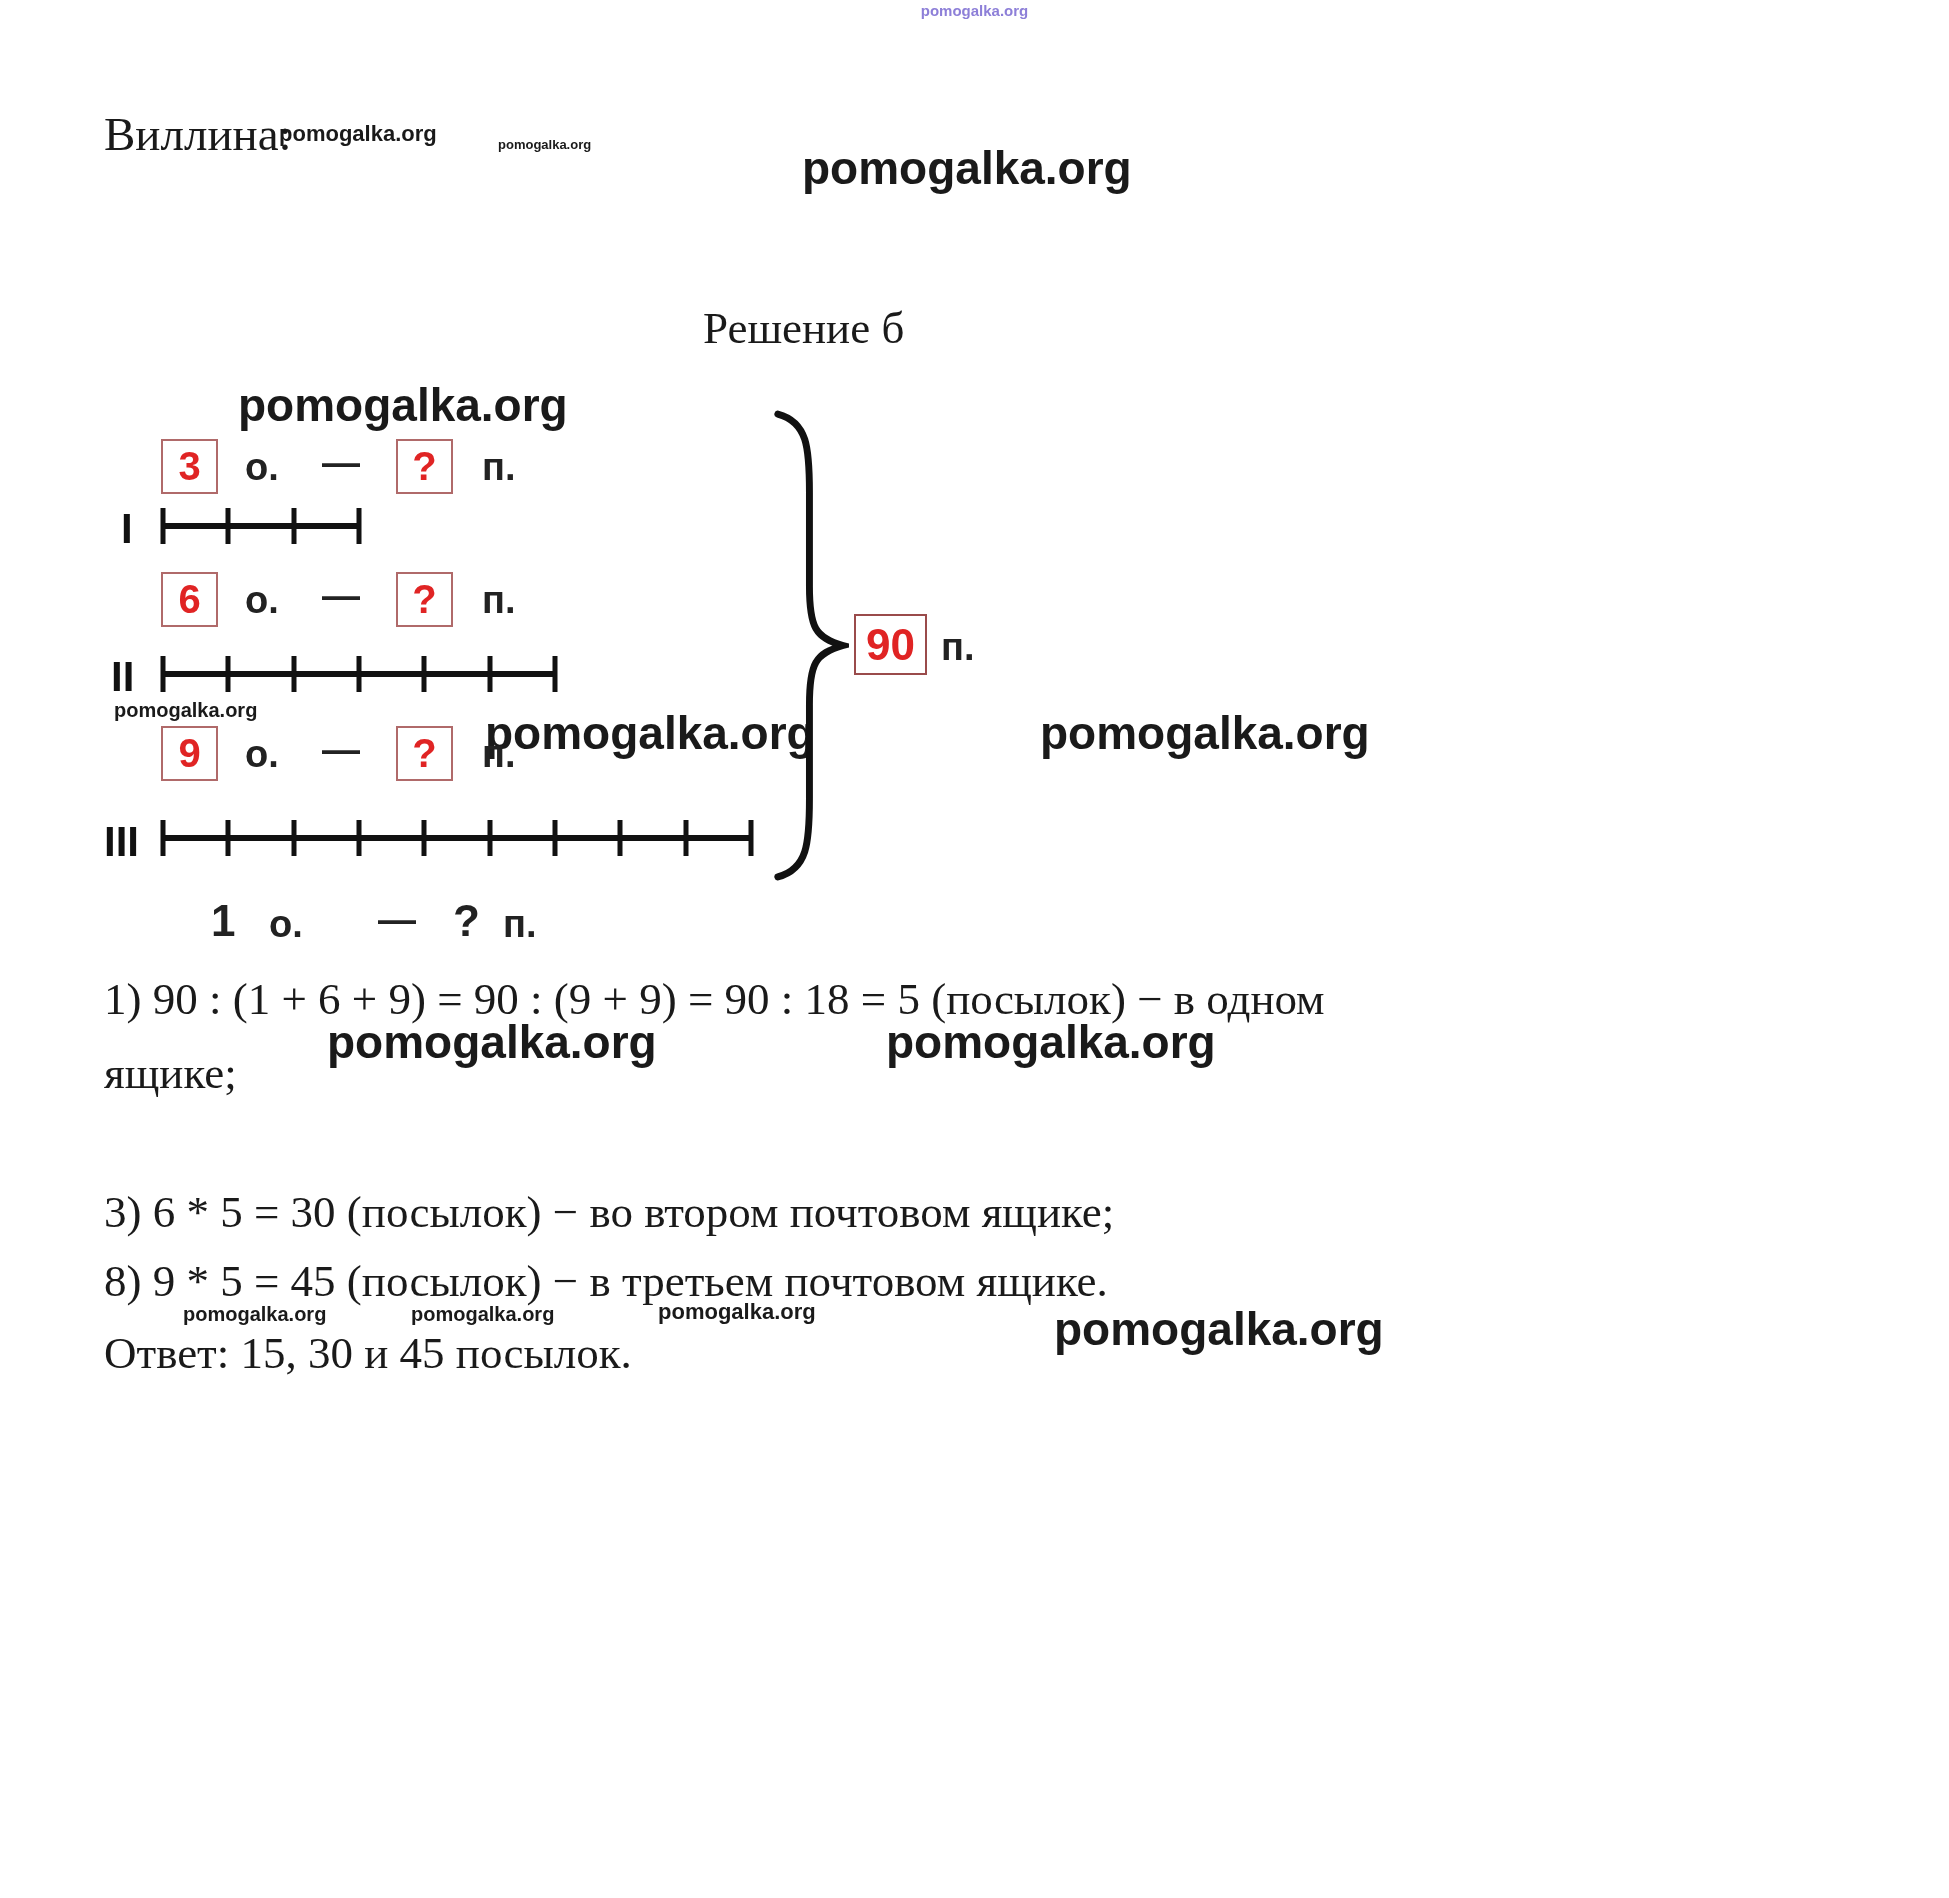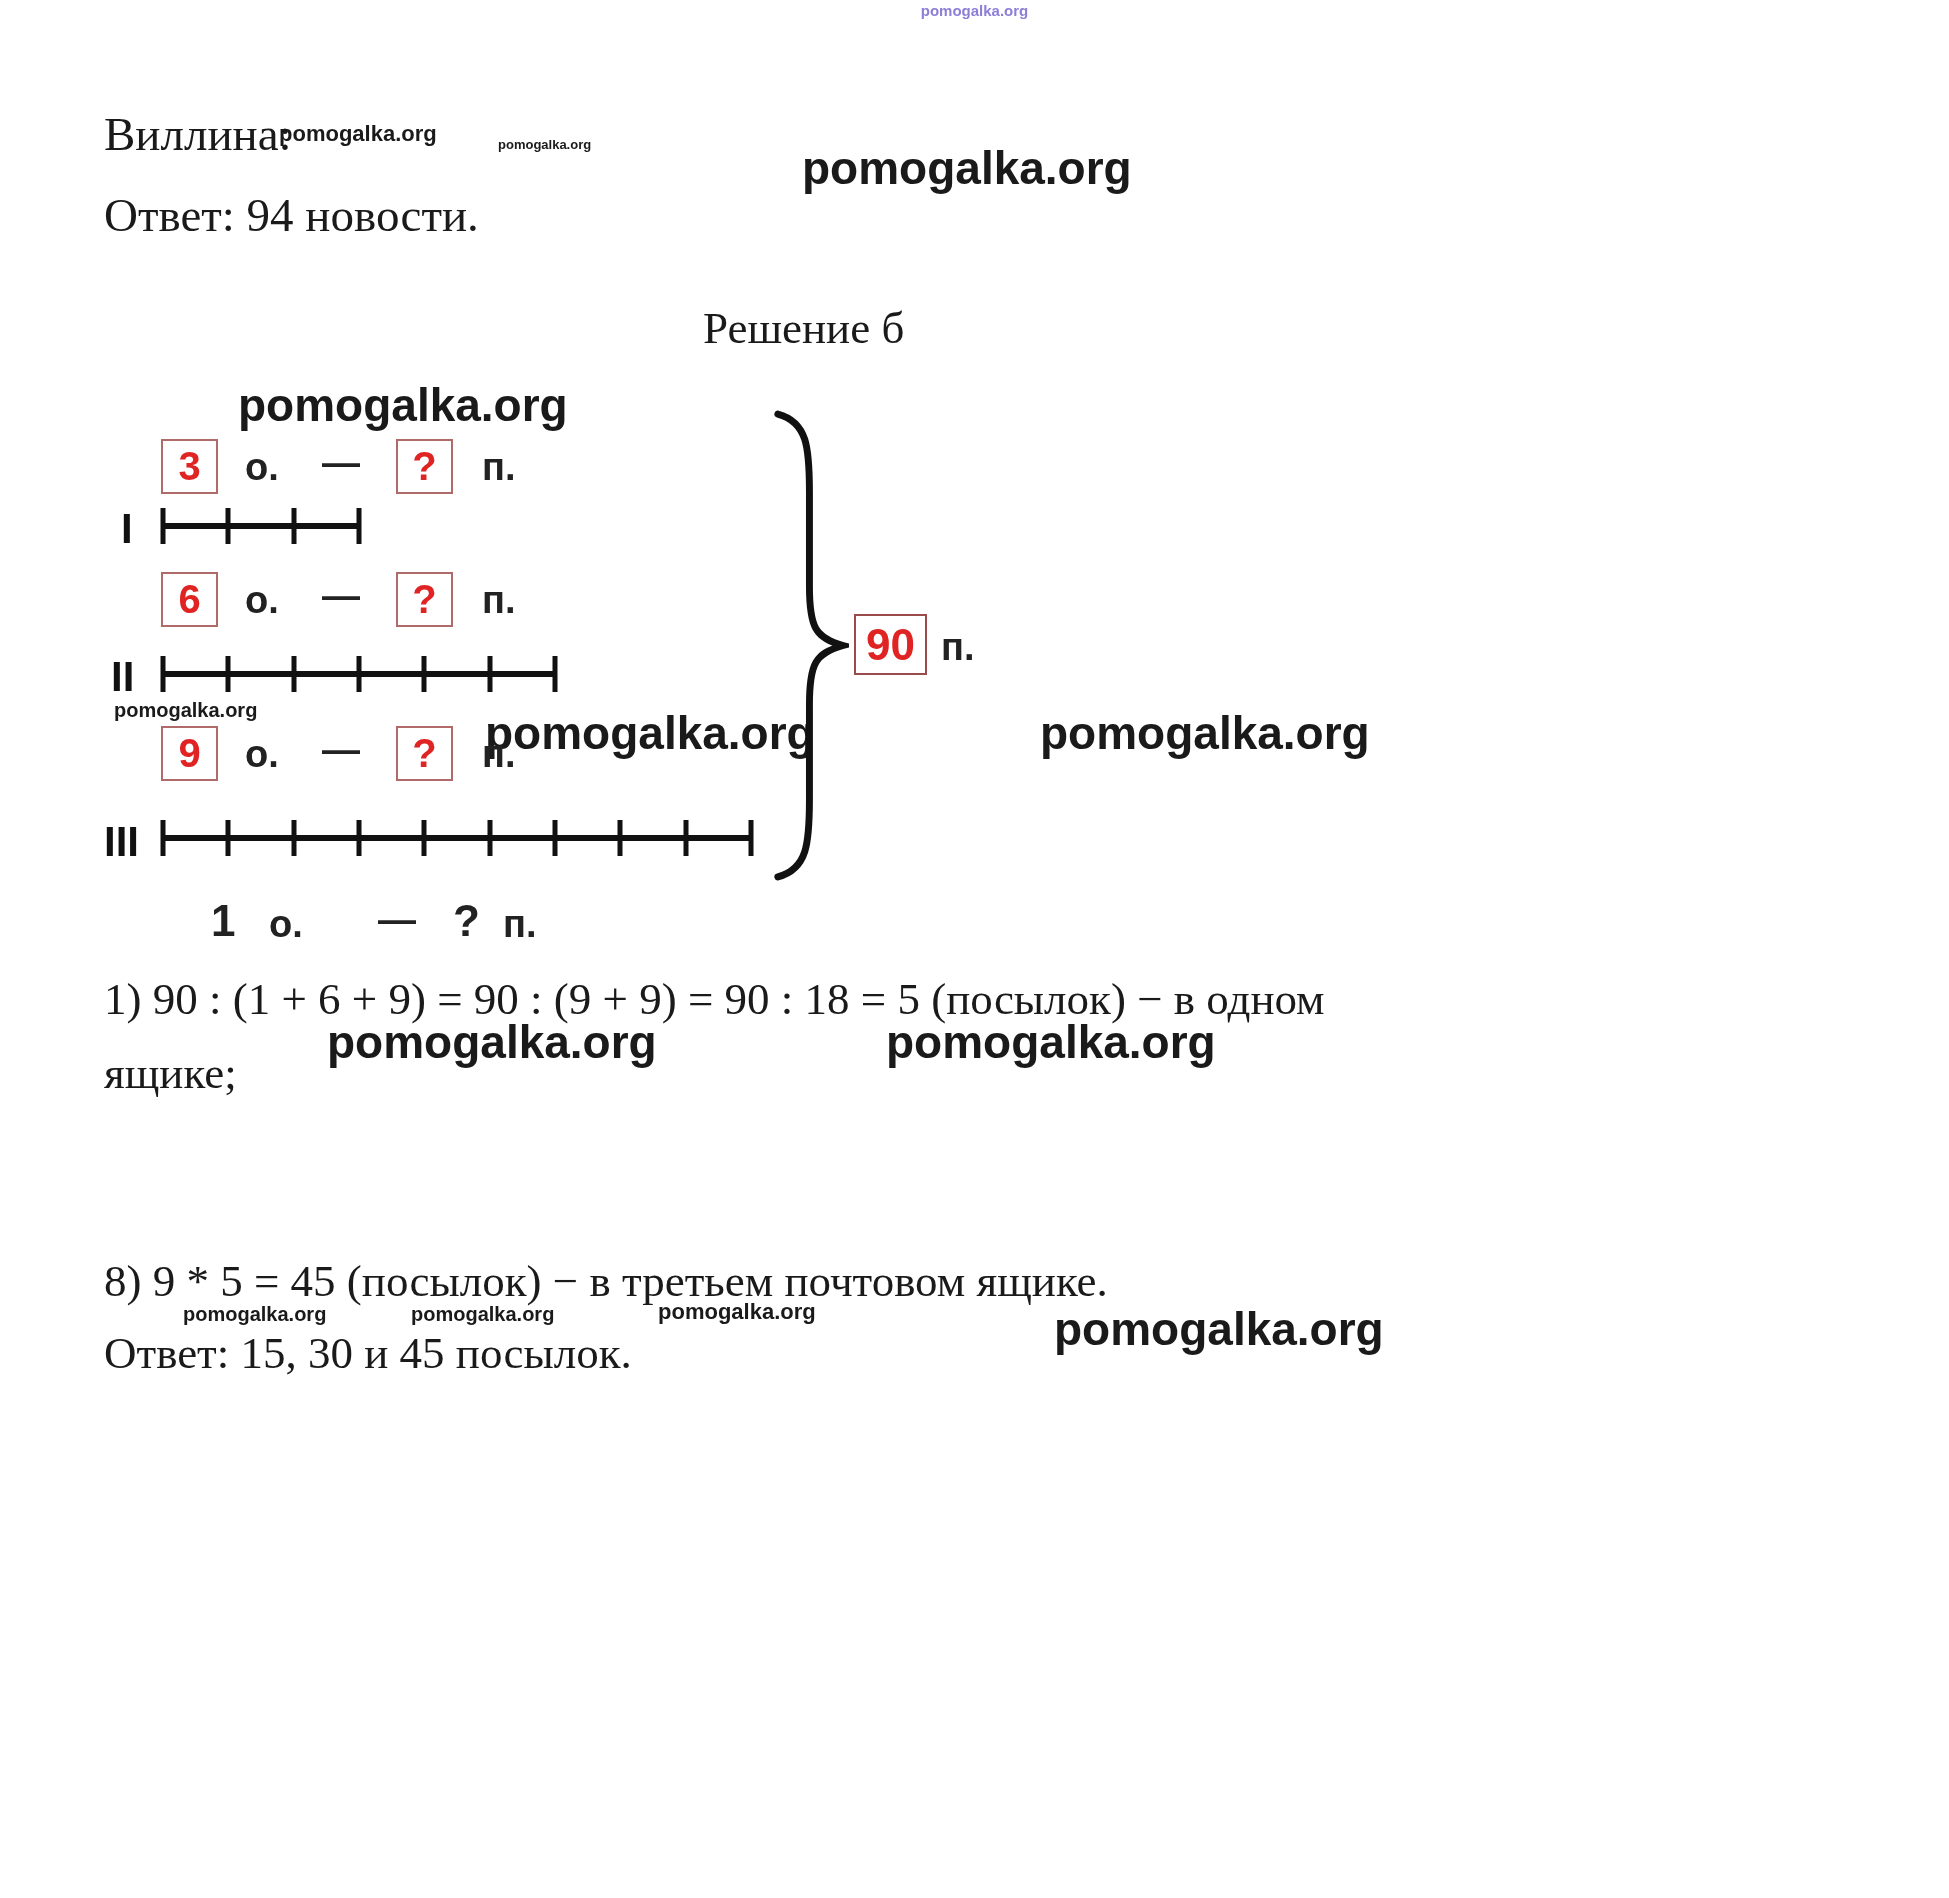--- a/index.html
+++ b/index.html
@@ -77,21 +77,20 @@
 <body>
 
 <div class="page">
 
   <span class="wm wm-top" style="top:2px;">pomogalka.org</span>
 
   <div class="serif" style="left:104px;top:107px;font-size:47px;">Виллина:</div>
   <span class="wm wm-sup" style="left:279px;top:121px;">pomogalka.org</span>
   <span class="wm wm-xs" style="left:498px;top:137px;">pomogalka.org</span>
   <span class="wm wm-lg" style="left:802px;top:141px;">pomogalka.org</span>
-  <div class="serif" style="left:104px;top:188px;font-size:47px;">Ответ: 94 новости.</div>
 
   <div class="serif" style="left:703px;top:302px;font-size:45px;">Решение б</div>
 
   <span class="wm wm-lg" style="left:238px;top:378px;">pomogalka.org</span>
 
   <span class="numbox" style="left:161px;top:439px;">3</span>
   <span class="dlabel" style="left:245px;top:446px;">о.</span>
   <span class="dlabel" style="left:322px;top:442px;">—</span>
   <span class="numbox" style="left:396px;top:439px;">?</span>
   <span class="dlabel" style="left:482px;top:446px;">п.</span>
@@ -152,20 +151,21 @@
   <span class="bigdigit" style="left:211px;top:896px;">1</span>
   <span class="dlabel" style="left:269px;top:903px;">о.</span>
   <span class="dlabel" style="left:378px;top:899px;">—</span>
   <span class="bigdigit qmark" style="left:453px;top:896px;">?</span>
   <span class="dlabel" style="left:503px;top:903px;">п.</span>
 
   <div class="serif" style="left:104px;top:973px;">1) 90 : (1 + 6 + 9) = 90 : (9 + 9) = 90 : 18 = 5 (посылок) − в одном</div>
   <span class="wm wm-lg" style="left:327px;top:1015px;">pomogalka.org</span>
   <span class="wm wm-lg" style="left:886px;top:1015px;">pomogalka.org</span>
   <div class="serif" style="left:104px;top:1047px;">ящике;</div>
+  <div class="serif" style="left:104px;top:1186px;">3) 6 * 5 = 30 (посылок) − во втором почтовом ящике;</div>
   <div class="serif" style="left:104px;top:1255px;">8) 9 * 5 = 45 (посылок) − в третьем почтовом ящике.</div>
 
   <span class="wm wm-sm" style="left:183px;top:1303px;">pomogalka.org</span>
   <span class="wm wm-sm" style="left:411px;top:1303px;">pomogalka.org</span>
   <span class="wm wm-sm2" style="left:658px;top:1299px;">pomogalka.org</span>
   <span class="wm wm-lg" style="left:1054px;top:1302px;">pomogalka.org</span>
 
   <div class="serif" style="left:104px;top:1327px;">Ответ: 15, 30 и 45 посылок.</div>
 
 </div>

